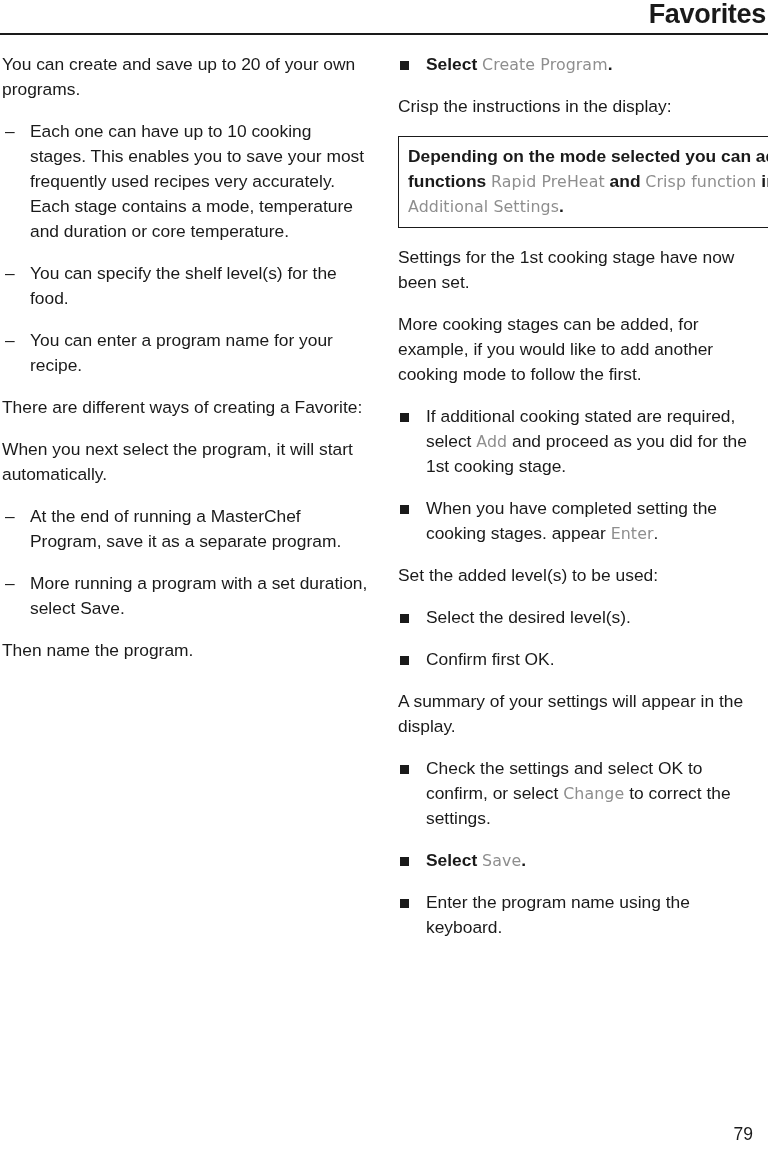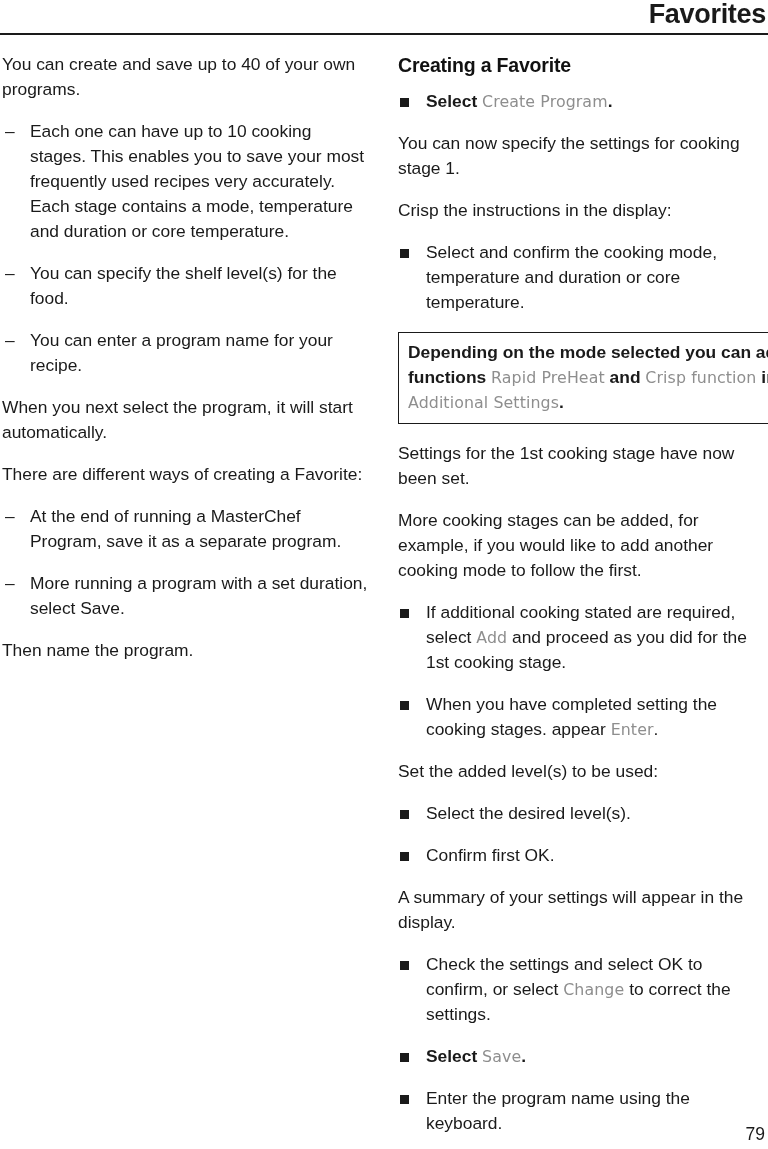--- a/index.html
+++ b/index.html
@@ -134,92 +134,86 @@
     font-size: 17.4px;
     line-height: 25px;
     font-weight: bold;
     color: #1a1a1a;
   }
   .note-box .ui-term { font-weight: normal; }
 
   
   .page-number {
     position: absolute;
-    right: 3px;
+    right: 15px;
     bottom: 4px;
     font-size: 17.5px;
     line-height: 22px;
     color: #1a1a1a;
   }
 </style>
 </head>
 <body>
 
 <div class="page-header">
   <div class="title">Favorites</div>
 </div>
 <div class="header-rule"></div>
 
 <div class="columns">
 
   <div class="col col-left">
 
-    <p class="para">You can create and save up to 40 of your own programs.</p>
+    <p class="para">You can create and save up to 20 of your own programs.</p>
 
     <div class="dash-item">
       <span class="dash">–</span>
       <span>Each one can have up to 10 cooking stages. This enables you to save your most frequently used recipes very accurately. Each stage contains a mode, temperature and duration or core temperature.</span>
     </div>
 
     <div class="dash-item">
       <span class="dash">–</span>
       <span>You can specify the shelf level(s) for the food.</span>
     </div>
 
     <div class="dash-item">
       <span class="dash">–</span>
       <span>You can enter a program name for your recipe.</span>
     </div>
 
+    <p class="para">There are different ways of creating a Favorite:</p>
+
     <p class="para">When you next select the program, it will start automatically.</p>
 
-    <p class="para">There are different ways of creating a Favorite:</p>
-
     <div class="dash-item">
       <span class="dash">–</span>
       <span>At the end of running a MasterChef Program, save it as a separate program.</span>
     </div>
 
     <div class="dash-item">
       <span class="dash">–</span>
       <span>More running a program with a set duration, select Save.</span>
     </div>
 
     <p class="para">Then name the program.</p>
 
   </div>
 
   <div class="col col-right">
 
-    <h2 class="section-head">Creating a Favorite</h2>
 
 
     <div class="sq-item bold-lead">
       <span class="sq"></span>
       <span>Select </span><span class="ui-term">Create Program</span><span>.</span>
     </div>
 
-    <p class="para">You can now specify the settings for cooking stage 1.</p>
 
     <p class="para">Crisp the instructions in the display:</p>
 
-    <div class="sq-item">
-      <span class="sq"></span>
-      <span>Select and confirm the cooking mode, temperature and duration or core temperature.</span>
-    </div>
 
     <div class="note-box">
       <p><span>Depending on the mode selected you can add the functions </span><span class="ui-term">Rapid PreHeat</span><span> and </span><span class="ui-term">Crisp function</span><span> in </span><span class="ui-term">Additional Settings</span><span>.</span></p>
     </div>
 
     <p class="para">Settings for the 1st cooking stage have now been set.</p>
 
     <p class="para">More cooking stages can be added, for example, if you would like to add another cooking mode to follow the first.</p>
 
     <div class="sq-item">

